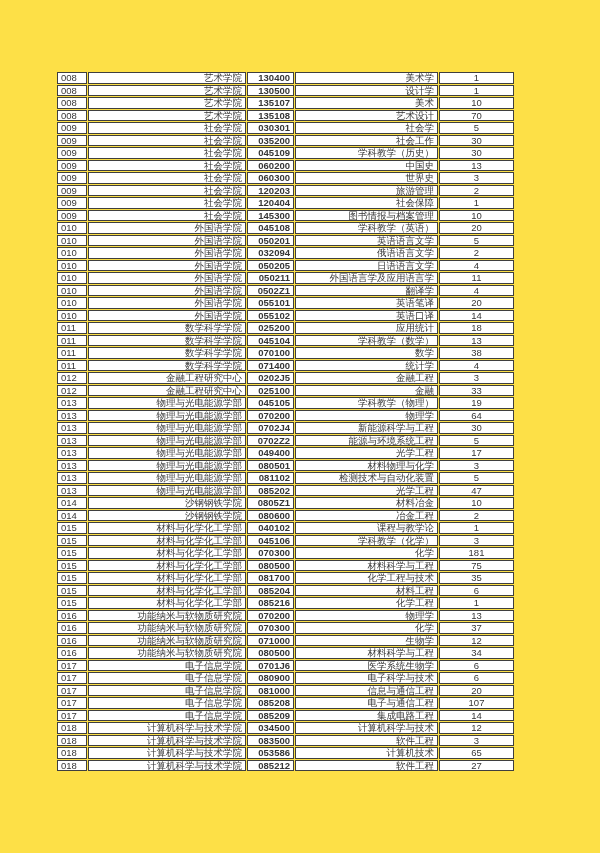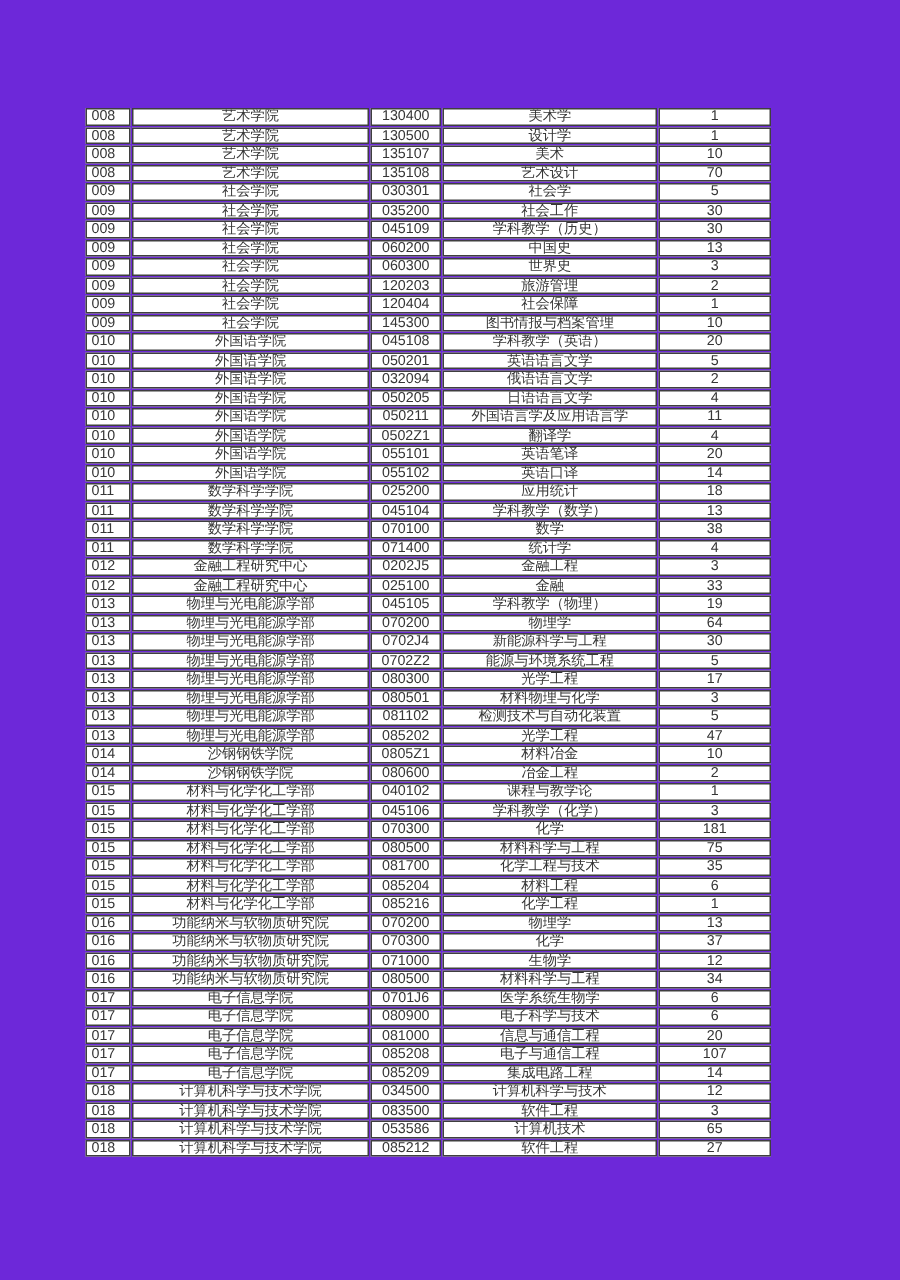--- a/index.html
+++ b/index.html
@@ -6,21 +6,21 @@
   body {
     width: 600px; height: 853px;
     background: #ffffff;
     position: relative;
     font-family: "Liberation Sans", "DejaVu Sans", sans-serif;
     overflow: hidden;
   }
   .page {
     position: absolute; left: 0; top: 0;
     width: 600px; height: 853px;
-    background: #6d28d9;
+    background: #fde047;
   }
   table.admissions {
     position: absolute;
     left: 56px; top: 71px;
     width: 459px;
     border-collapse: separate;
     border-spacing: 1px;
     table-layout: fixed;
   }
   table.admissions td {
@@ -30,23 +30,23 @@
     padding: 0 3px;
     font-size: 9.5px;
     line-height: 9.5px;
     color: #363636;
     overflow: hidden;
     white-space: nowrap;
     vertical-align: middle;
     background: #ffffff;
   }
   td.c-code   { text-align: left; }
-  td.c-college{ text-align: center; }
-  td.c-mcode  { text-align: center; }
-  td.c-major  { text-align: center; }
+  td.c-college{ text-align: right; }
+  td.c-mcode  { text-align: right; font-weight: bold; }
+  td.c-major  { text-align: right; }
   td.c-num    { text-align: center; padding: 0 1px; }
 </style>
 </head>
 <body>
 
 <div class="page">
   <table class="admissions">
     <colgroup>
       <col style="width:30px">
       <col style="width:158px">
@@ -261,21 +261,21 @@
         <tr>
     <td class="c-code">013</td>
     <td class="c-college">物理与光电能源学部</td>
     <td class="c-mcode">0702Z2</td>
     <td class="c-major">能源与环境系统工程</td>
     <td class="c-num">5</td>
   </tr>
         <tr>
     <td class="c-code">013</td>
     <td class="c-college">物理与光电能源学部</td>
-    <td class="c-mcode">080300</td>
+    <td class="c-mcode">049400</td>
     <td class="c-major">光学工程</td>
     <td class="c-num">17</td>
   </tr>
         <tr>
     <td class="c-code">013</td>
     <td class="c-college">物理与光电能源学部</td>
     <td class="c-mcode">080501</td>
     <td class="c-major">材料物理与化学</td>
     <td class="c-num">3</td>
   </tr>

